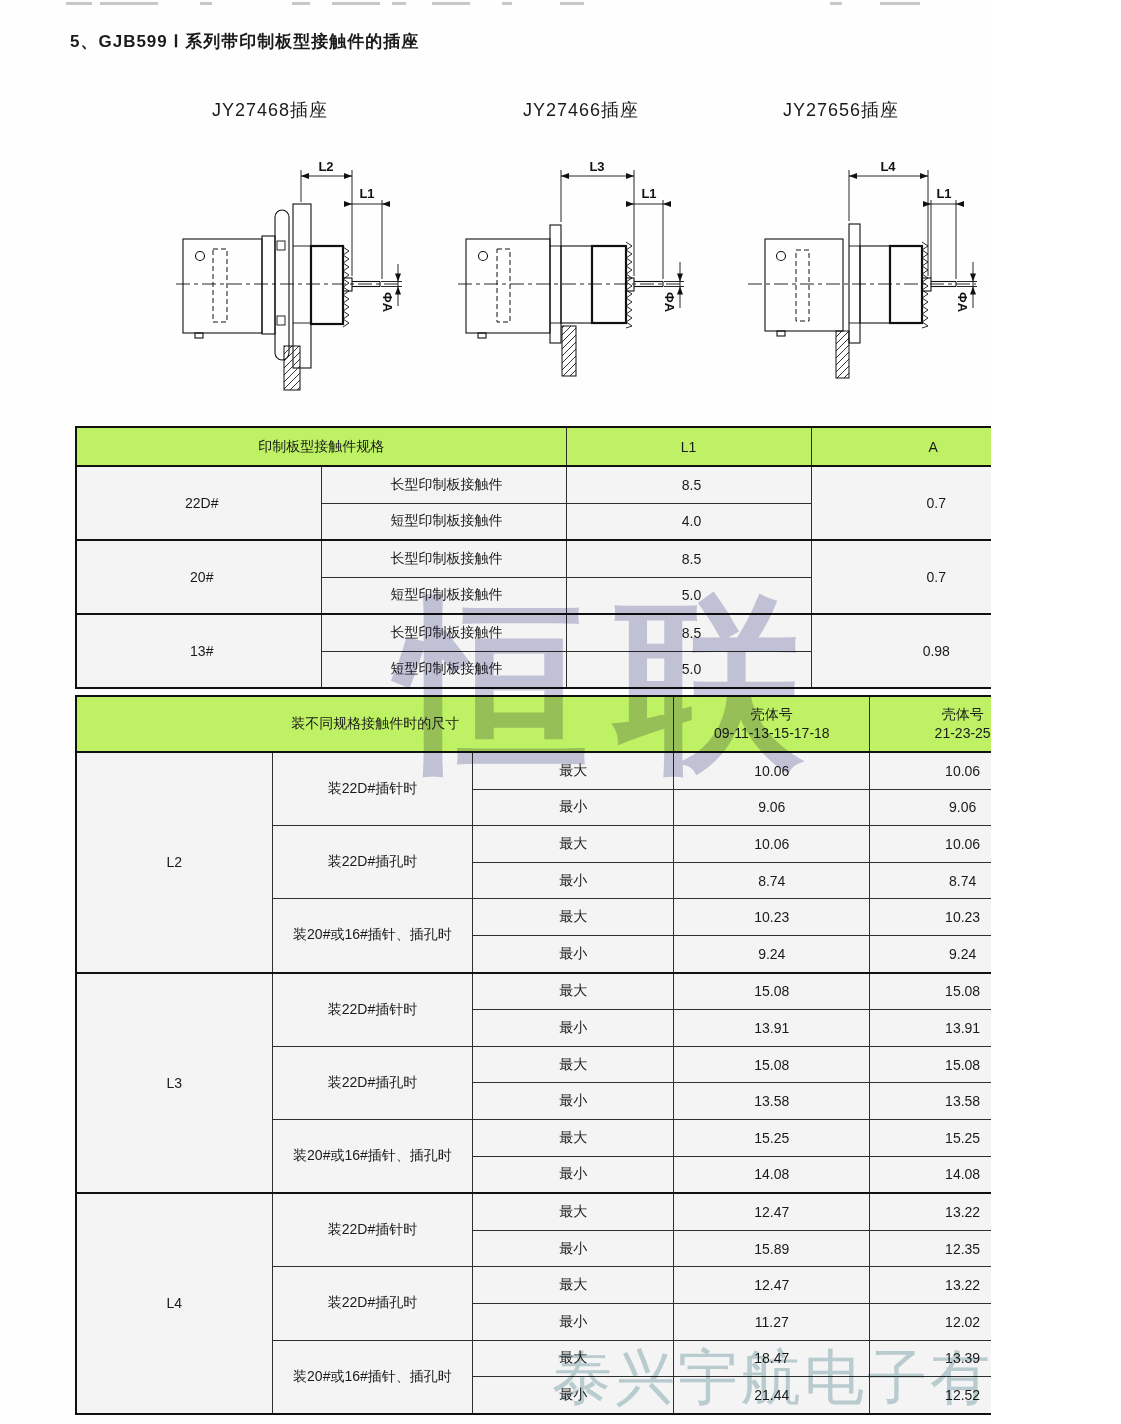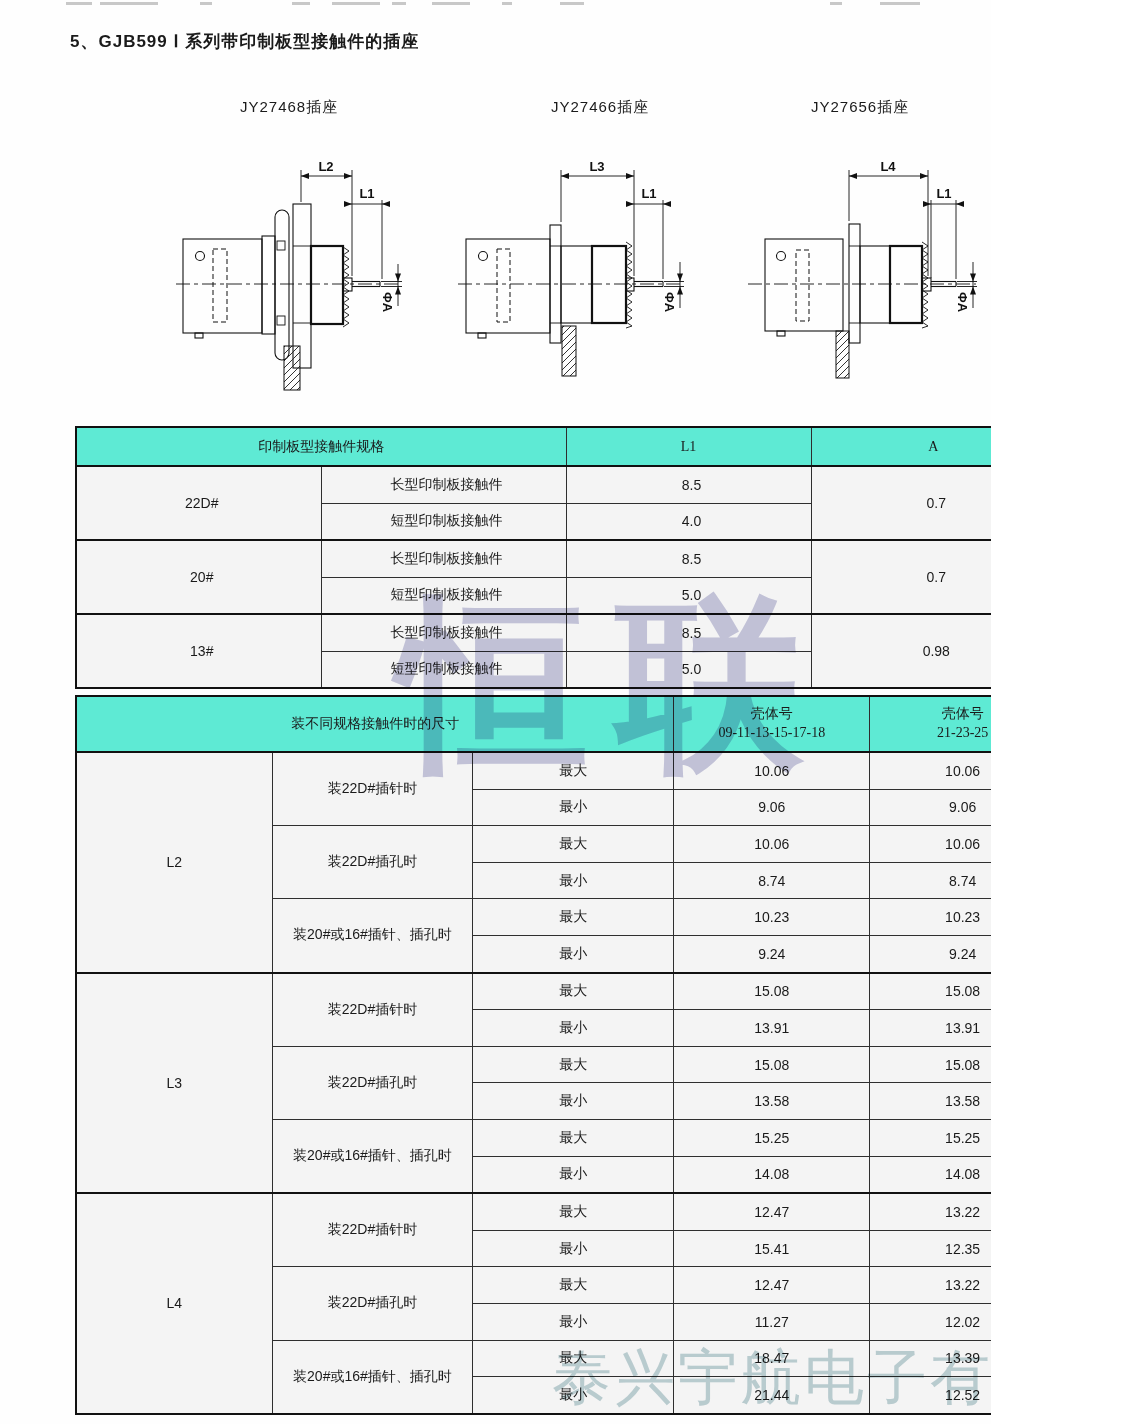--- a/index.html
+++ b/index.html
@@ -6,38 +6,38 @@
   body{background:#fff;}
   #page{position:relative;width:991px;height:1424px;background:#fefefe;overflow:hidden;
         font-family:"Liberation Sans",sans-serif;color:#1a1a1a;}
 
   
   .frag{position:absolute;top:2px;height:3px;background:#9a9a9a;opacity:.55;}
 
   .page-title{position:absolute;left:70px;top:30px;font-size:17px;font-weight:700;
               letter-spacing:1px;white-space:nowrap;}
 
-  .diag-label{position:absolute;top:98px;font-size:15px;letter-spacing:1px;white-space:nowrap;margin-left:28px;}
+  .diag-label{position:absolute;top:98px;font-size:18px;letter-spacing:1px;white-space:nowrap;}
   .dl1{left:212px;} .dl2{left:523px;} .dl3{left:783px;}
 
   .diag{position:absolute;top:146px;width:260px;height:252px;}
   .dg1{left:170px;} .dg2{left:450px;} .dg3{left:740px;}
   .diag .ln{stroke:#111;stroke-width:1.1;fill:none;}
   .diag .bold{stroke:#111;stroke-width:2.2;fill:none;}
   .diag .thin{stroke:#111;stroke-width:.9;fill:none;}
   .diag .dash{stroke:#111;stroke-width:1;fill:none;stroke-dasharray:5 3;}
   .diag .cline{stroke:#111;stroke-width:.9;fill:none;stroke-dasharray:14 4 4 4;}
   .diag .arr{fill:#111;stroke:none;}
   .diag text{font-family:"Liberation Sans",sans-serif;font-size:13px;font-weight:700;fill:#111;}
 
   table{border-collapse:collapse;table-layout:fixed;width:982px;position:absolute;left:75px;
         font-size:14px;}
   th,td{border:1px solid #2e2e2e;text-align:center;vertical-align:middle;padding:0 6px;
         overflow:hidden;}
-  th{background:#5eead4;font-weight:400;font-family:Liberation Serif, serif;}
+  th{background:#bef264;font-weight:400;}
   td{background:#f4f4f4;}
   .t1{top:426px;}
   .t1 th{height:37px;border-bottom:2px solid #111;}
   .t1 td{height:35.5px;padding-left:12px;}
   .t2{top:695px;}
   .t2 th{height:54px;border-bottom:2px solid #111;}
   .t2 td{height:35.6px;}
   table{border:2px solid #111;}
   tr.grp td{border-top:2px solid #111;}
   .shell-h div{line-height:1.35;}
@@ -398,21 +398,21 @@
 
     <tr class="grp">
       <td rowspan="6">L4</td>
       <td rowspan="2">装22D#插针时</td>
       <td>最大</td>
       <td>12.47</td>
       <td>13.22</td>
     </tr>
     <tr>
       <td>最小</td>
-      <td>15.41</td>
+      <td>15.89</td>
       <td>12.35</td>
     </tr>
     <tr>
       <td rowspan="2">装22D#插孔时</td>
       <td>最大</td>
       <td>12.47</td>
       <td>13.22</td>
     </tr>
     <tr>
       <td>最小</td>

